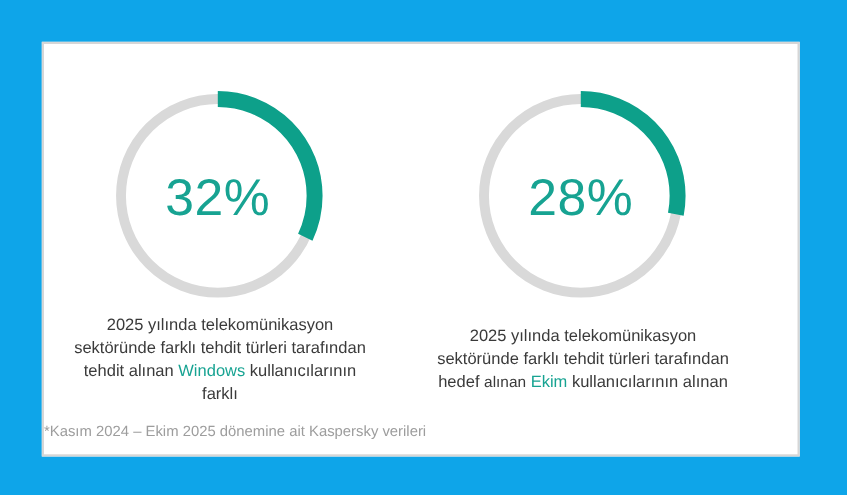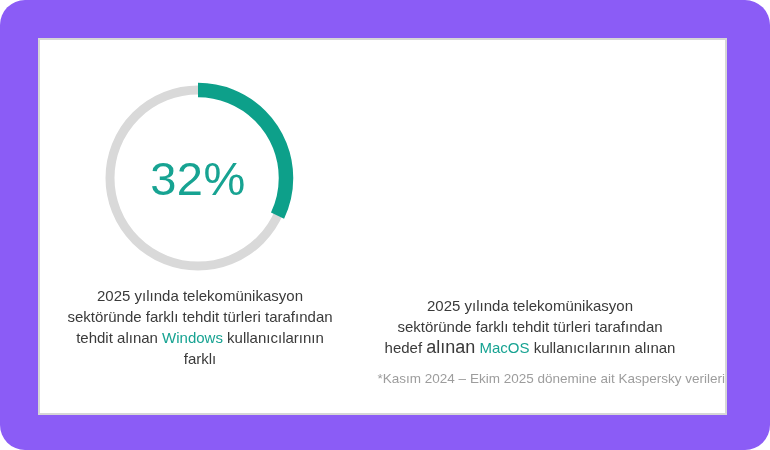--- a/index.html
+++ b/index.html
@@ -5,23 +5,22 @@
   html, body {
     margin: 0;
     padding: 0;
     background: #ffffff;
     font-family: "Liberation Sans", sans-serif;
   }
   .stage {
     position: relative;
     width: 770px;
     height: 450px;
-    background: #8b5cf6;
+    background: #0ea5e9;
     overflow: hidden;
-    border-radius: 25px;
   }
   .card {
     position: absolute;
     left: 38px;
     top: 38px;
     width: 689px;
     height: 377px;
     box-sizing: border-box;
     border: 2px solid var(--card-border, #d6d6d6);
     background: #ffffff;
@@ -48,46 +47,53 @@
   .caption {
     position: absolute;
     text-align: center;
     font-size: 15px;
     line-height: 21px;
     color: var(--text-dark, #3a3a3a);
   }
   .caption.c0 { left: 8px;   top: 245px; width: 304px; }
   .caption.c1 { left: 323px; top: 255px; width: 334px; }
   .caption .hl { color: var(--teal-text, #17a392); }
-  .caption .sm { font-size: 18px; }
+  .caption .sm { font-size: 14px; }
   .footer-note {
     position: absolute;
     left: 0;
     right: 0;
-    top: 331px;
-    text-align: right;
+    top: 344px;
+    text-align: left;
     font-size: 13.5px;
     color: var(--muted, #9d9d9d);
   }
   .track { stroke: var(--ring, #d9d9d9); }
   .arc   { stroke: var(--teal-arc, #0da08a); }
 </style>
 </head>
 <body>
 
 <div class="stage">
   <div class="card">
 
     <div class="donut d0">
       <svg width="196" height="196" viewBox="0 0 196 196">
         <circle class="track" cx="98" cy="98" r="88" fill="none" stroke-width="9"></circle>
         <circle class="arc" cx="98" cy="98" r="88" fill="none" stroke-width="14.5" transform="rotate(-90 98 98)" stroke-dasharray="176.93449825017714 552.9203070318035"></circle>
       </svg>
       <div class="pct">32%</div>
     </div>
 
+    <div class="donut d1">
+      <svg width="196" height="196" viewBox="0 0 196 196">
+        <circle class="track" cx="98" cy="98" r="88" fill="none" stroke-width="9"></circle>
+        <circle class="arc" cx="98" cy="98" r="88" fill="none" stroke-width="14.5" transform="rotate(-90 98 98)" stroke-dasharray="154.817685968905 552.9203070318035"></circle>
+      </svg>
+      <div class="pct">28%</div>
+    </div>
 
     <div class="caption c0"><span>2025 yılında telekomünikasyon</span><br><span>sektöründe farklı tehdit türleri tarafından</span><br><span>tehdit alınan </span><span class="hl">Windows</span><span> kullanıcılarının</span><br><span>farklı</span></div>
-    <div class="caption c1"><span>2025 yılında telekomünikasyon</span><br><span>sektöründe farklı tehdit türleri tarafından</span><br><span>hedef </span><span class="sm">alınan</span><span> </span><span class="hl">MacOS</span><span> kullanıcılarının alınan</span></div>
+    <div class="caption c1"><span>2025 yılında telekomünikasyon</span><br><span>sektöründe farklı tehdit türleri tarafından</span><br><span>hedef </span><span class="sm">alınan</span><span> </span><span class="hl">Ekim</span><span> kullanıcılarının alınan</span></div>
 
     <div class="footer-note">*Kasım 2024 – Ekim 2025 dönemine ait Kaspersky verileri</div>
   </div>
 </div>
 
 </body></html>

